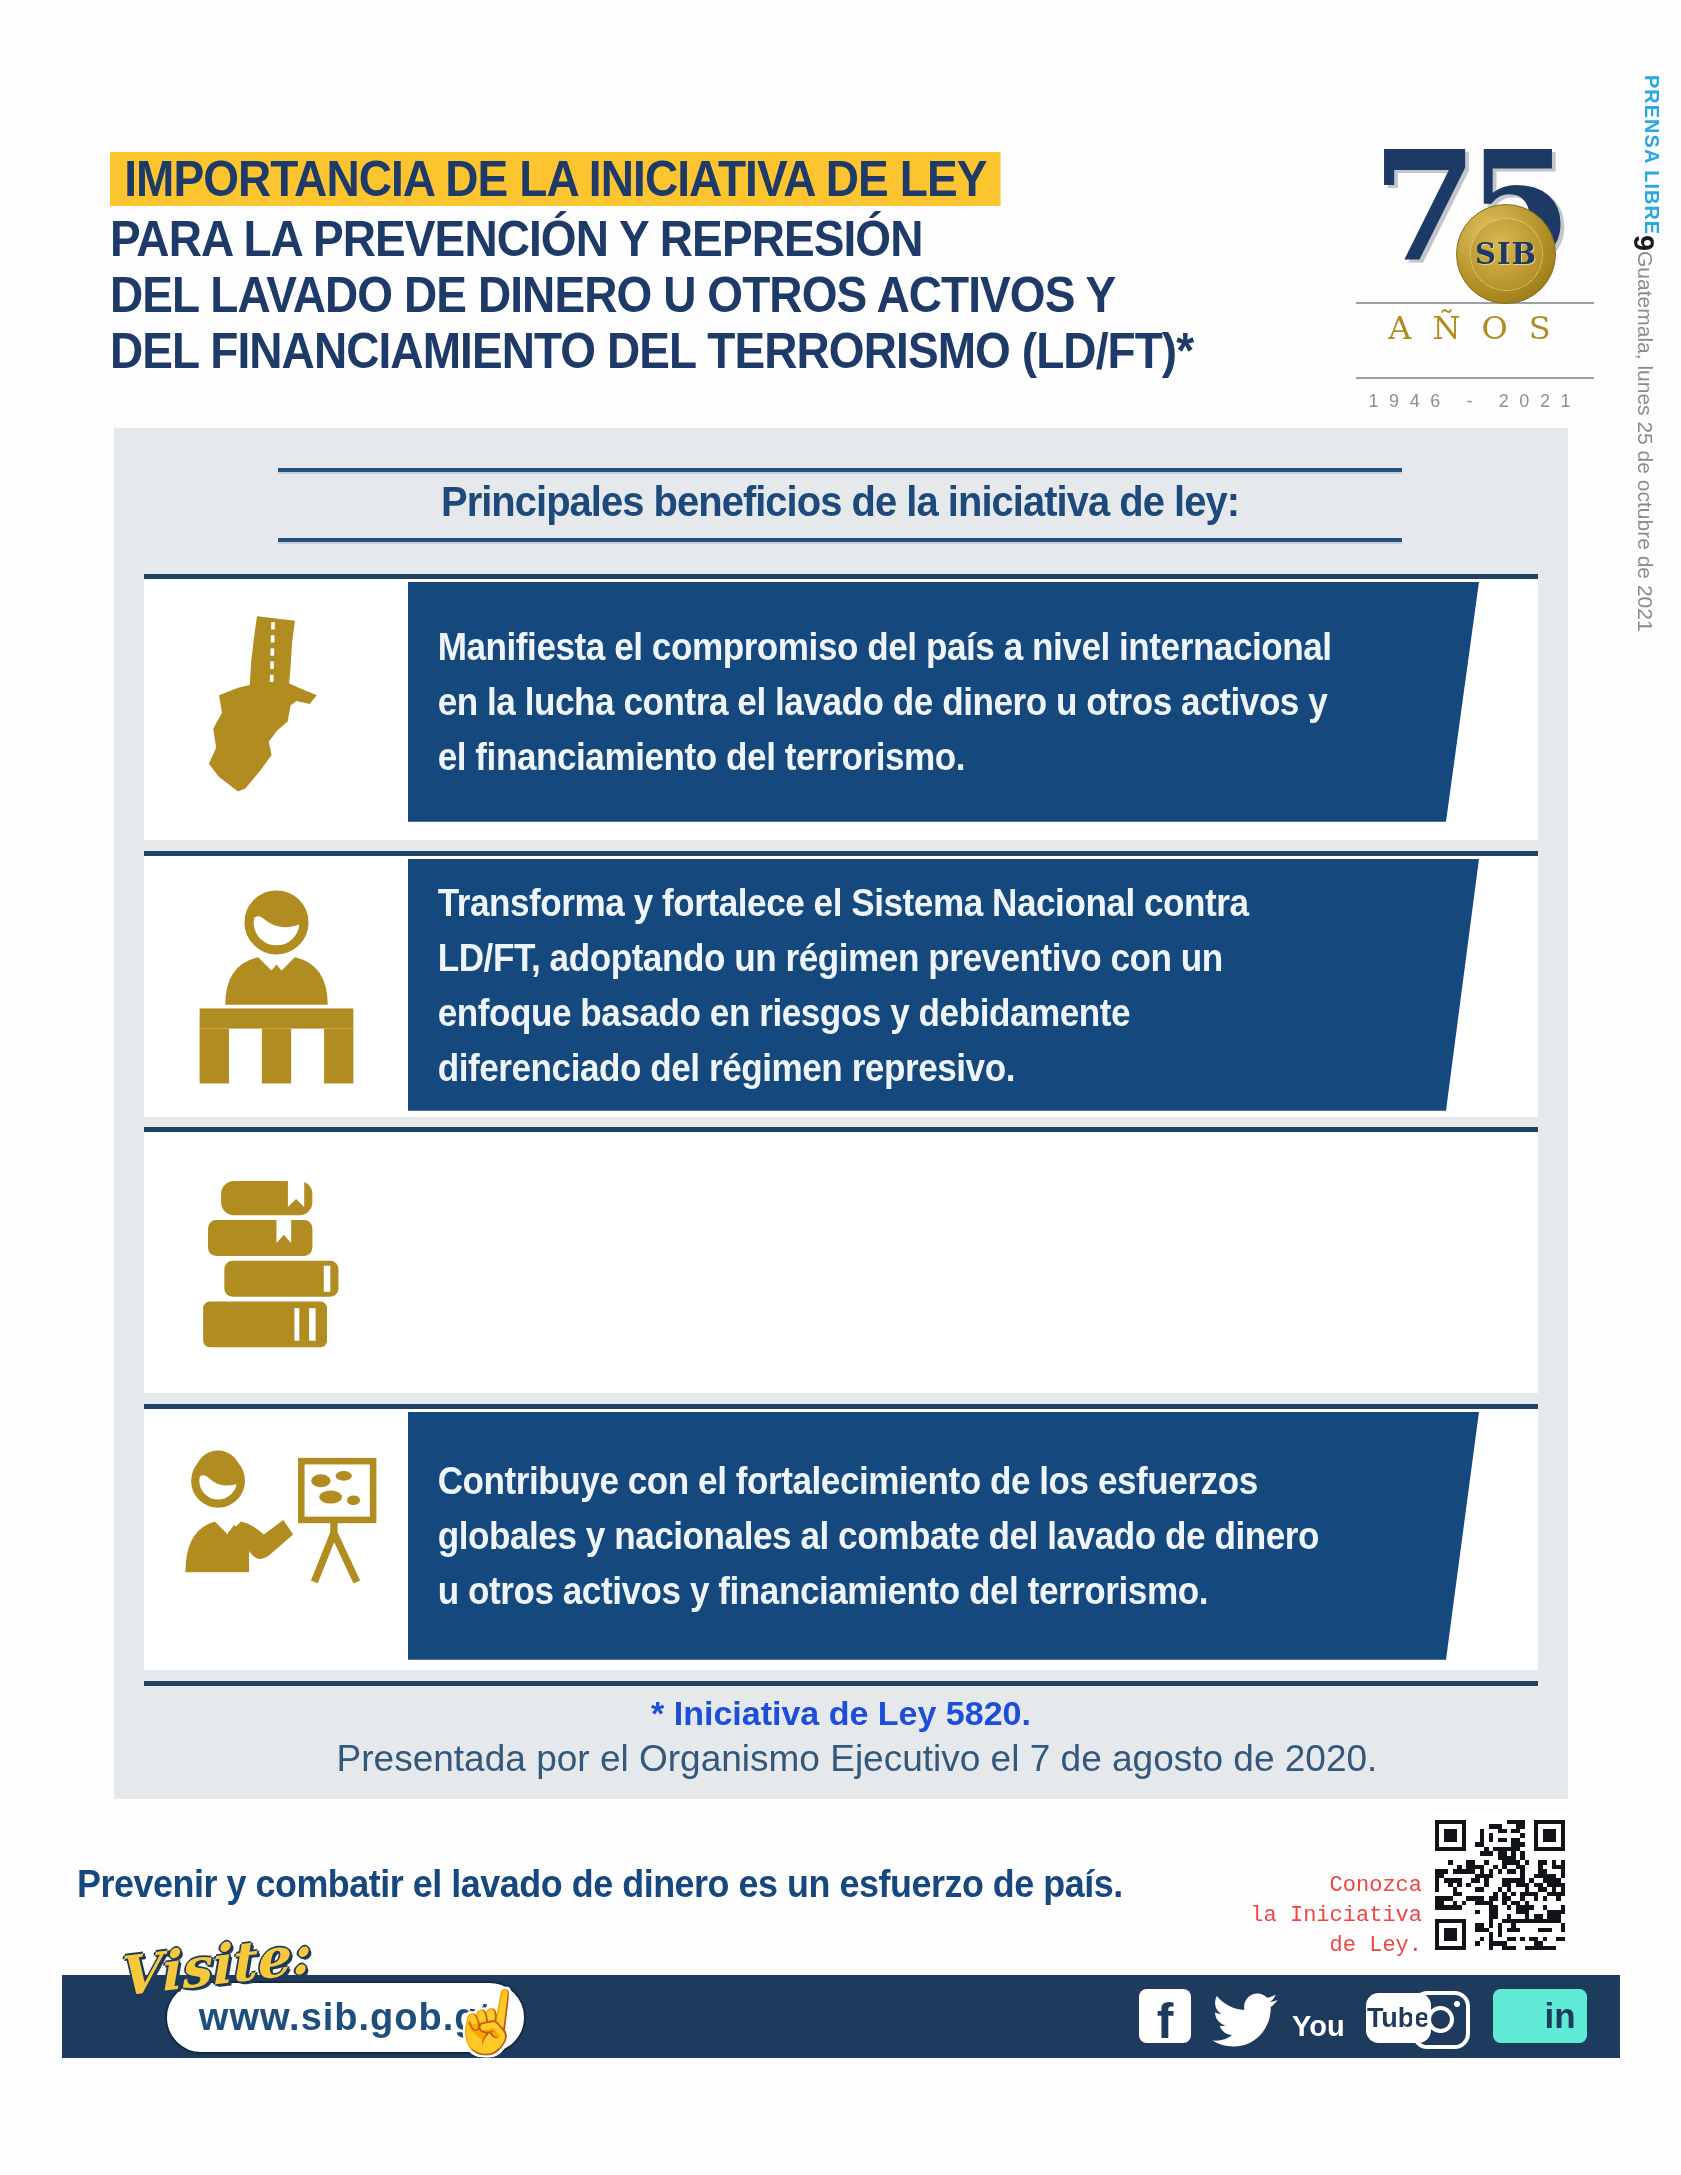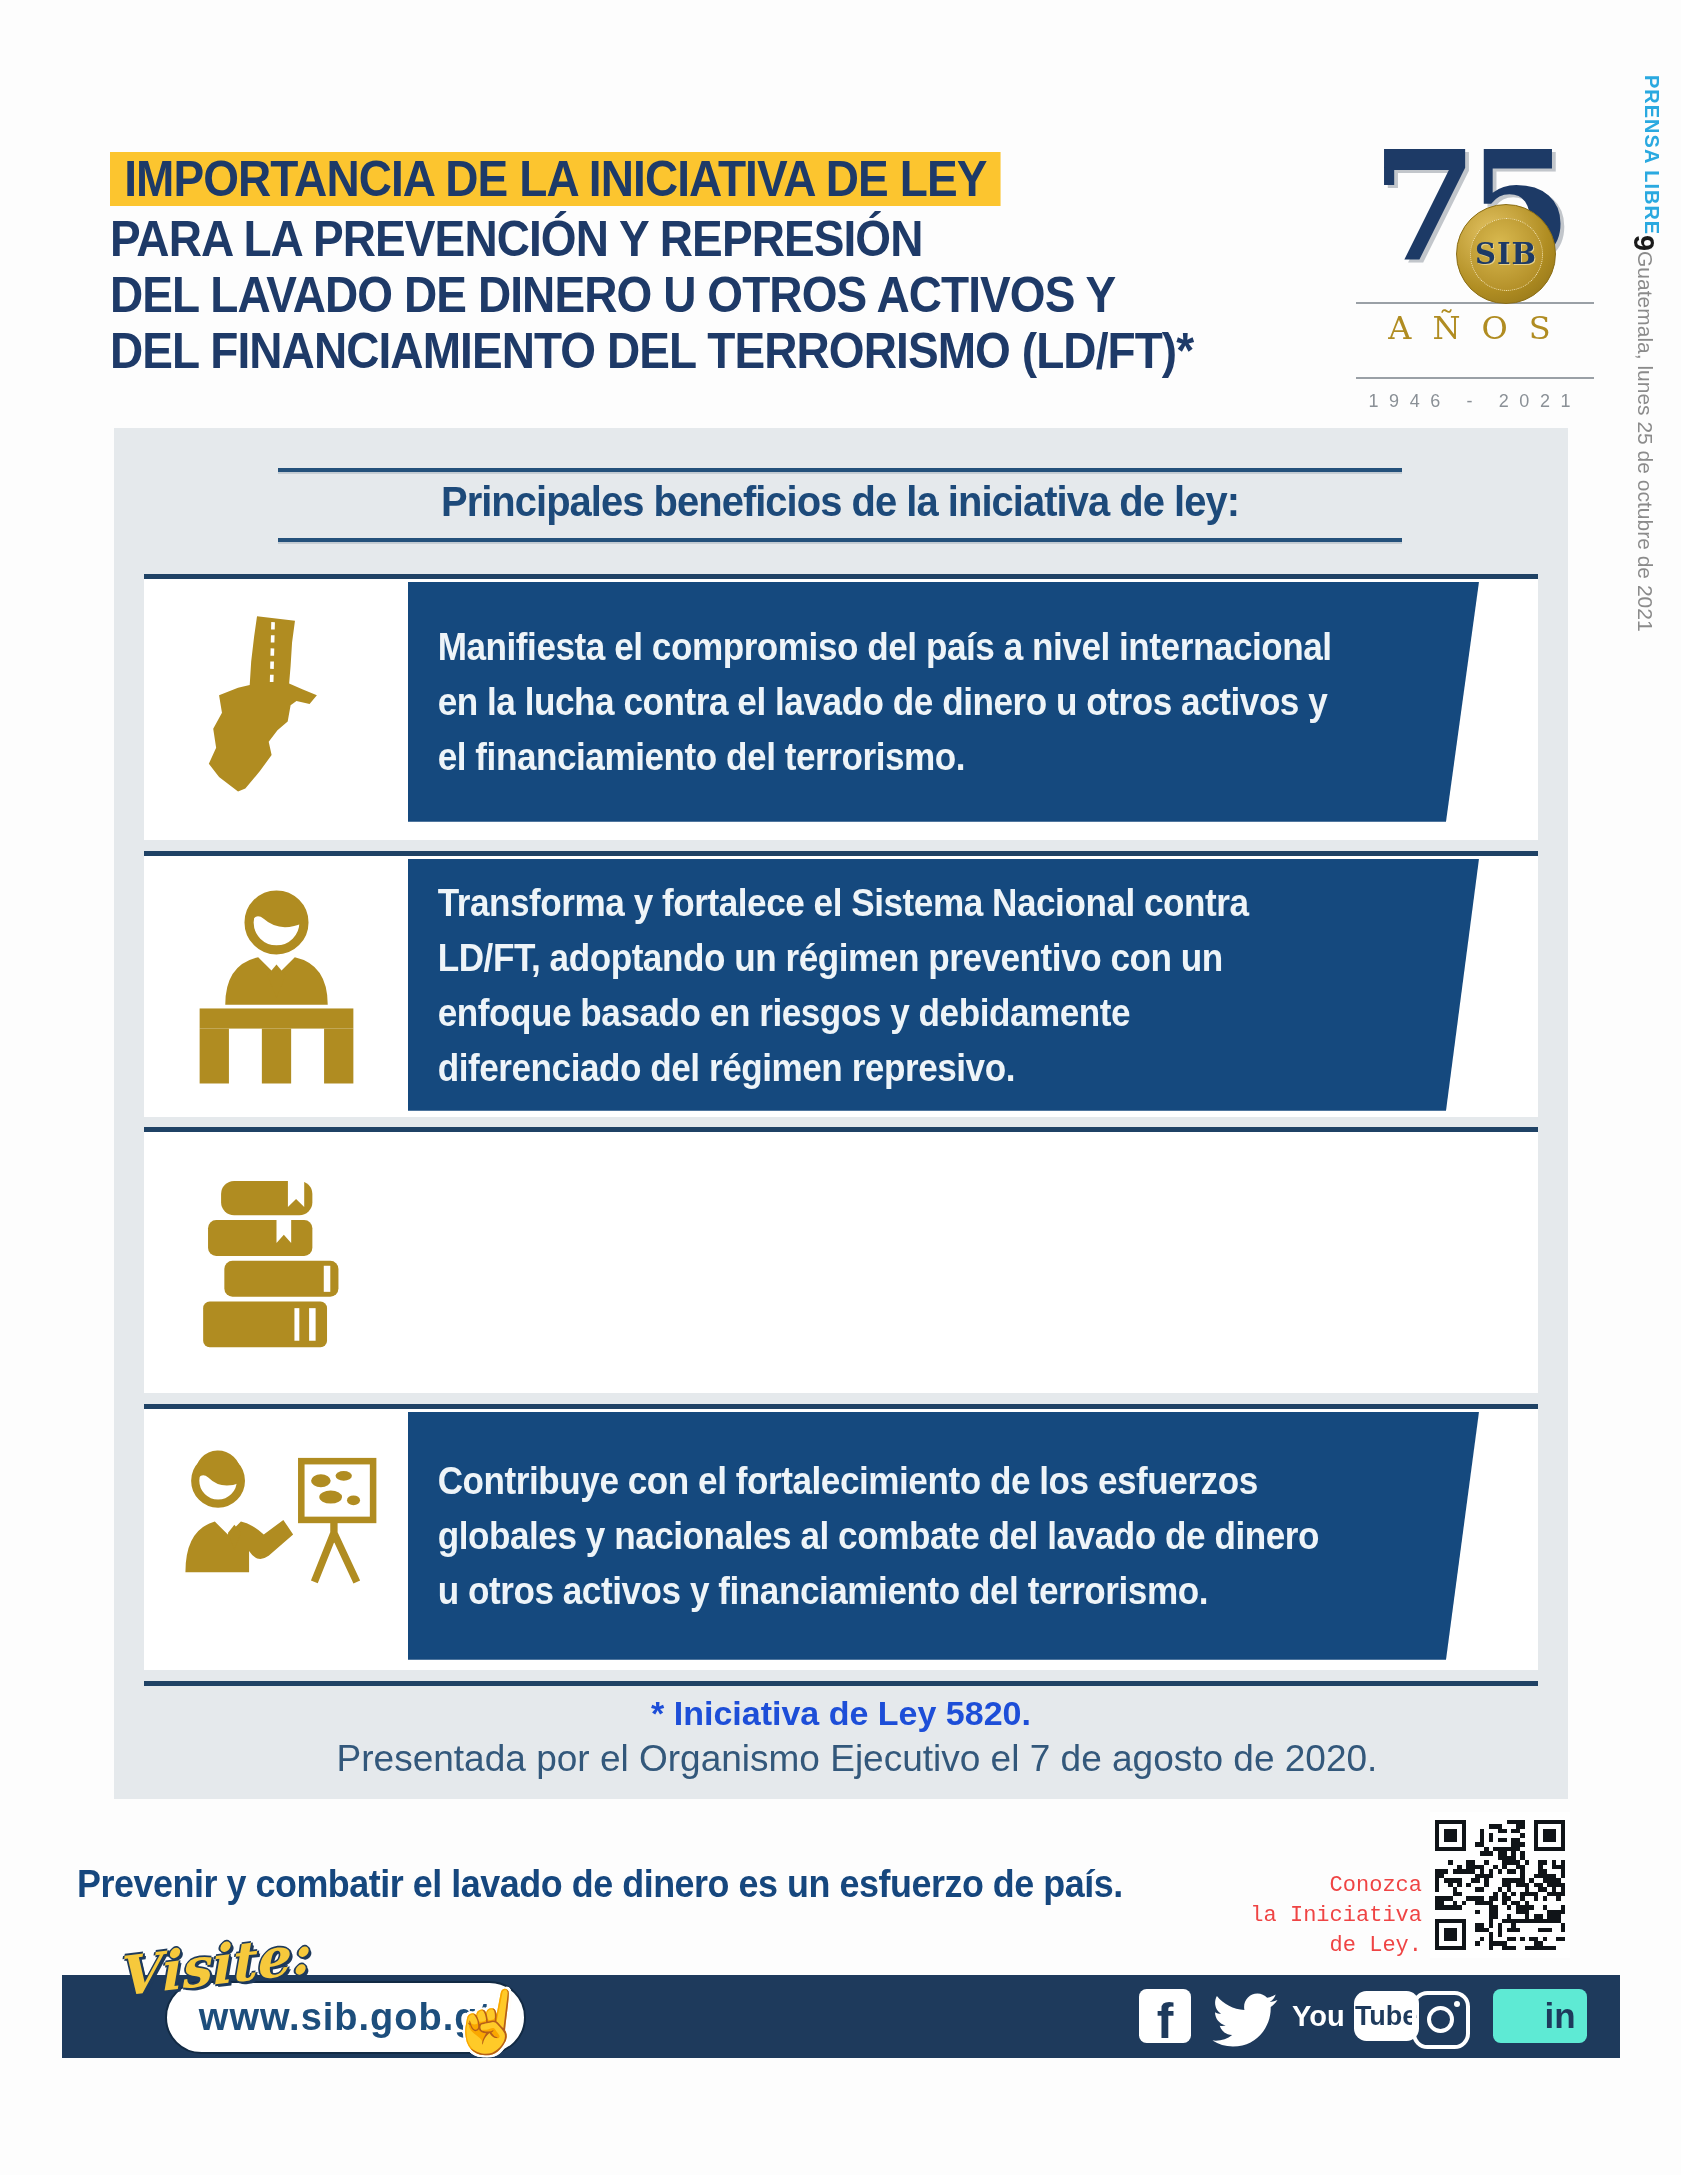--- a/index.html
+++ b/index.html
@@ -82,21 +82,21 @@
         text-shadow:1.9px 1.9px 0 #fff,-1.9px -1.9px 0 #fff,1.9px -1.9px 0 #fff,-1.9px 1.9px 0 #fff,0 0 2.9px #f6c235;}
   .visite{left:121px;top:1933px;font-family:"DejaVu Serif",serif;font-style:italic;font-weight:bold;
         font-size:54px;color:#f6c93c;transform:rotate(-7deg) skewX(-6deg);z-index:3;
         text-shadow:1.9px 0 0 #1e3a5c,-1.9px 0 0 #1e3a5c,0 1.9px 0 #1e3a5c,0 -1.9px 0 #1e3a5c,
                     2.9px 2.9px 0 #1e3a5c,1.9px 1.9px 0 #1e3a5c;}
   .soc{position:absolute;top:1989px;}
   .fb{left:1139px;width:52px;height:54px;background:#fff;border-radius:7.7px;display:flex;
       align-items:flex-end;justify-content:center;overflow:hidden;}
   .fb b{color:#1e3a5c;font-size:50px;line-height:44px;font-weight:bold;}
   .tw{left:1209px;width:73px;height:58px;}
-  .yt{left:1292px;display:flex;align-items:center;gap:9px;height:54px;}
+  .yt{left:1292px;display:flex;align-items:flex-end;gap:21px;height:54px;}
   .yt .you{color:#fff;font-weight:bold;font-size:29px;}
   .yt .tube{width:65px;height:50px;background:#fff;border-radius:12.5px;display:flex;
       align-items:center;justify-content:center;color:#1e3a5c;font-weight:bold;font-size:27px;}
   .ig{left:1412px;width:50px;height:50px;border:4.8px solid #fff;border-radius:15.4px;position:absolute;}
   .ig .lens{position:absolute;left:10.6px;top:10.6px;width:19px;height:19px;border:4.8px solid #fff;border-radius:50%;}
   .ig .dot{position:absolute;right:5.8px;top:5.8px;width:6.7px;height:6.7px;background:#fff;border-radius:50%;}
   .li{left:1493px;width:54px;height:54px;background:#5eead4;border-radius:7.7px;display:flex;
       align-items:center;justify-content:center;padding-left:40px;}
   .li b{color:#1e3a5c;font-size:35px;font-weight:bold;}
 </style>

